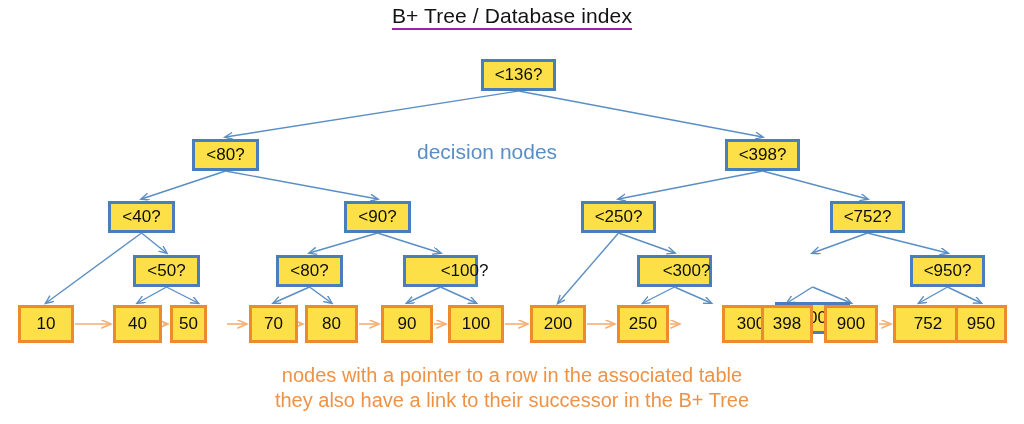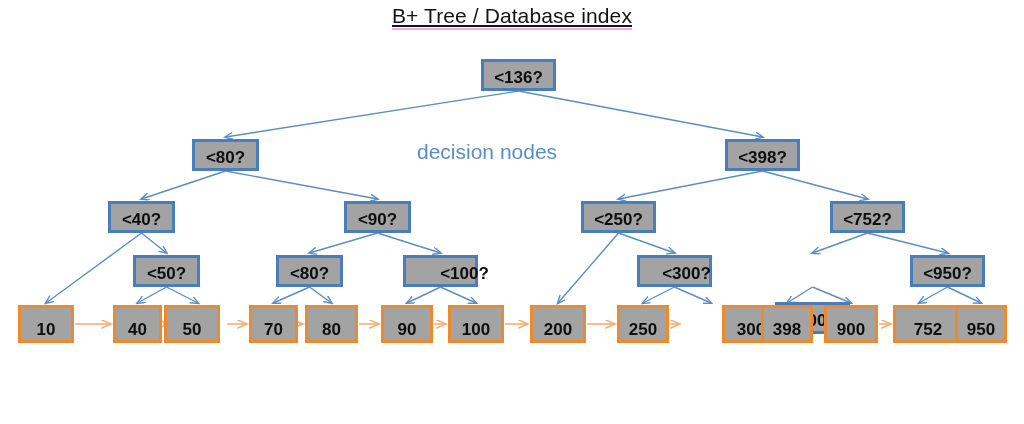--- a/index.html
+++ b/index.html
@@ -30,36 +30,34 @@
     left: 0;
     top: 4px;
     width: 1024px;
     text-align: center;
     font-size: 21px;
     color: #131313;
     font-family: "Liberation Sans", sans-serif;
     letter-spacing: 0.1px;
   }
   .title span {
-    border-bottom: 2px solid #f9a8d4;
+    border-bottom: 2px solid #a21caf;
     padding-bottom: 1px;
-    text-decoration: underline;
   }
   .node {
     position: absolute;
     box-sizing: border-box;
-    background: #a3a3a3;
+    background: #fde047;
     display: flex;
-    align-items: flex-end;
+    align-items: center;
     justify-content: center;
     font-size: 17px;
     color: #0d0d0d;
     font-family: "Liberation Sans", sans-serif;
     white-space: nowrap;
-    font-weight: bold;
   }
   .decision-node {
     border: 3px solid #4a7ebb;
     height: 32px;
   }
   .leaf-node {
     border: 3px solid #ee8a2e;
     height: 38px;
   }
   .decision-label {
@@ -182,21 +180,21 @@
         <span>&lt;950?</span>
       </div>
     </div>
   <div id="leaf-layer">
       <div class="node leaf-node" style="left: 18px; top: 305px; width: 56px;">
         <span>10</span>
       </div>
       <div class="node leaf-node" style="left: 113px; top: 305px; width: 49px;">
         <span>40</span>
       </div>
-      <div class="node leaf-node" style="left: 164px; top: 305px; width: 56px;">
+      <div class="node leaf-node" style="left: 170px; top: 305px; width: 37px;">
         <span>50</span>
       </div>
       <div class="node leaf-node" style="left: 249px; top: 305px; width: 49px;">
         <span>70</span>
       </div>
       <div class="node leaf-node" style="left: 305px; top: 305px; width: 53px;">
         <span>80</span>
       </div>
       <div class="node leaf-node" style="left: 381px; top: 305px; width: 52px;">
         <span>90</span>
@@ -222,14 +220,18 @@
       <div class="node leaf-node" style="left: 893px; top: 305px; width: 70px;">
         <span>752</span>
       </div>
       <div class="node leaf-node" style="left: 955px; top: 305px; width: 52px;">
         <span>950</span>
       </div>
     </div>
 
   <div class="decision-label" style="left: 417px; top: 140px;">decision nodes</div>
 
+  <div class="caption" style="top: 363px;">
+    <div>nodes with a pointer to a row in the associated table</div>
+    <div>they also have a link to their successor in the B+ Tree</div>
+  </div>
 
 </div>
 
 </body></html>

